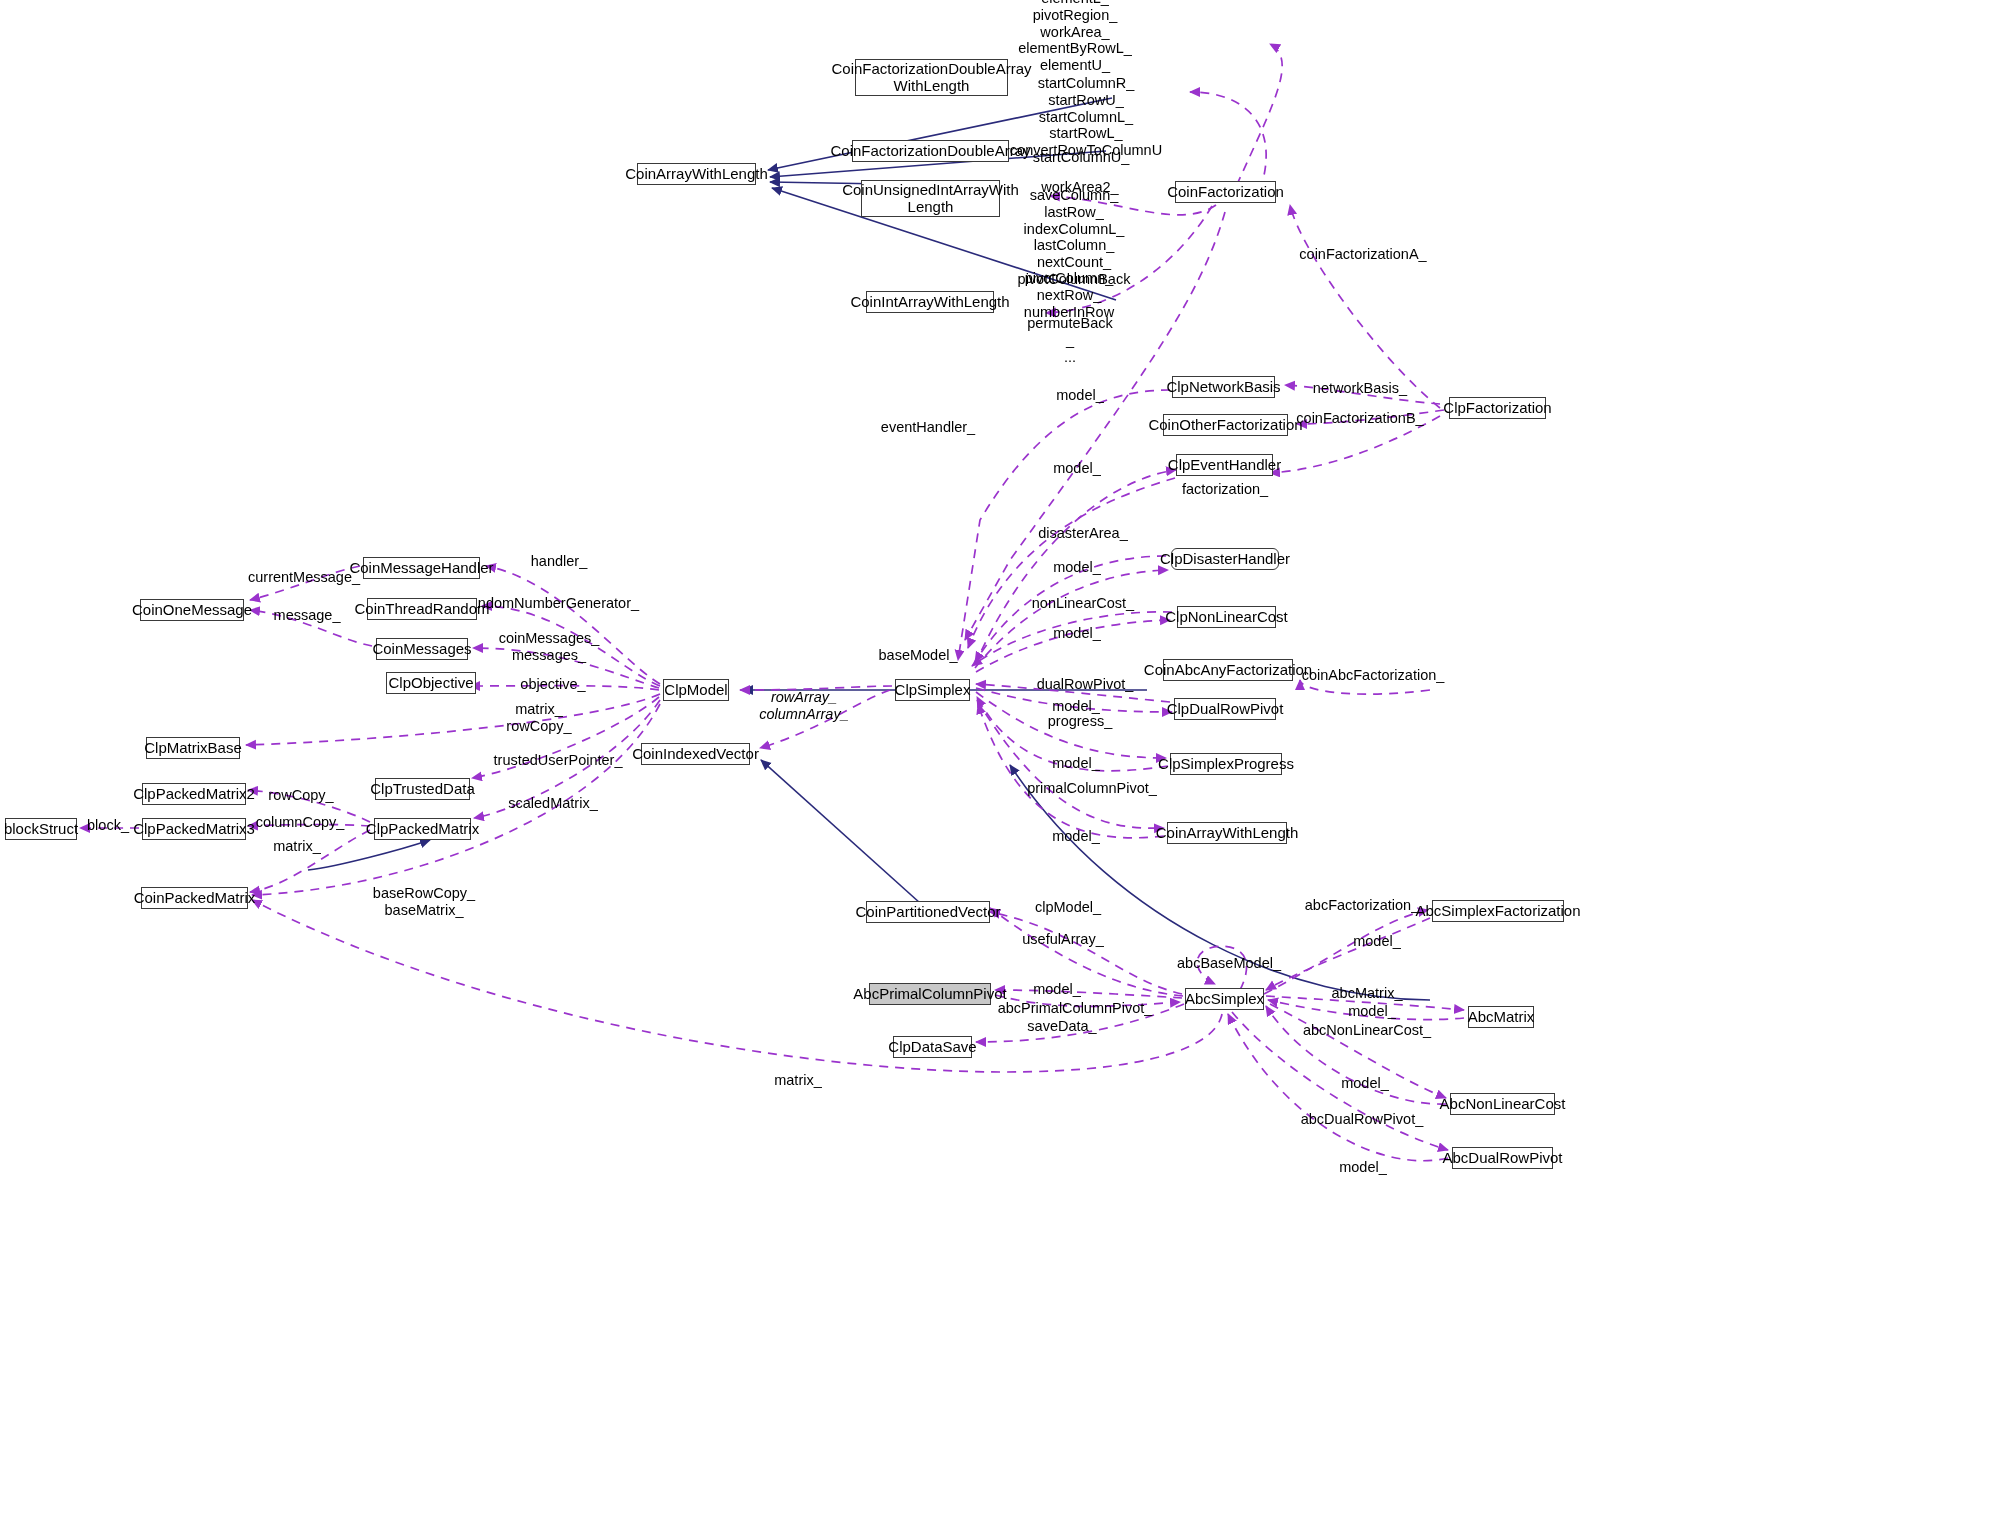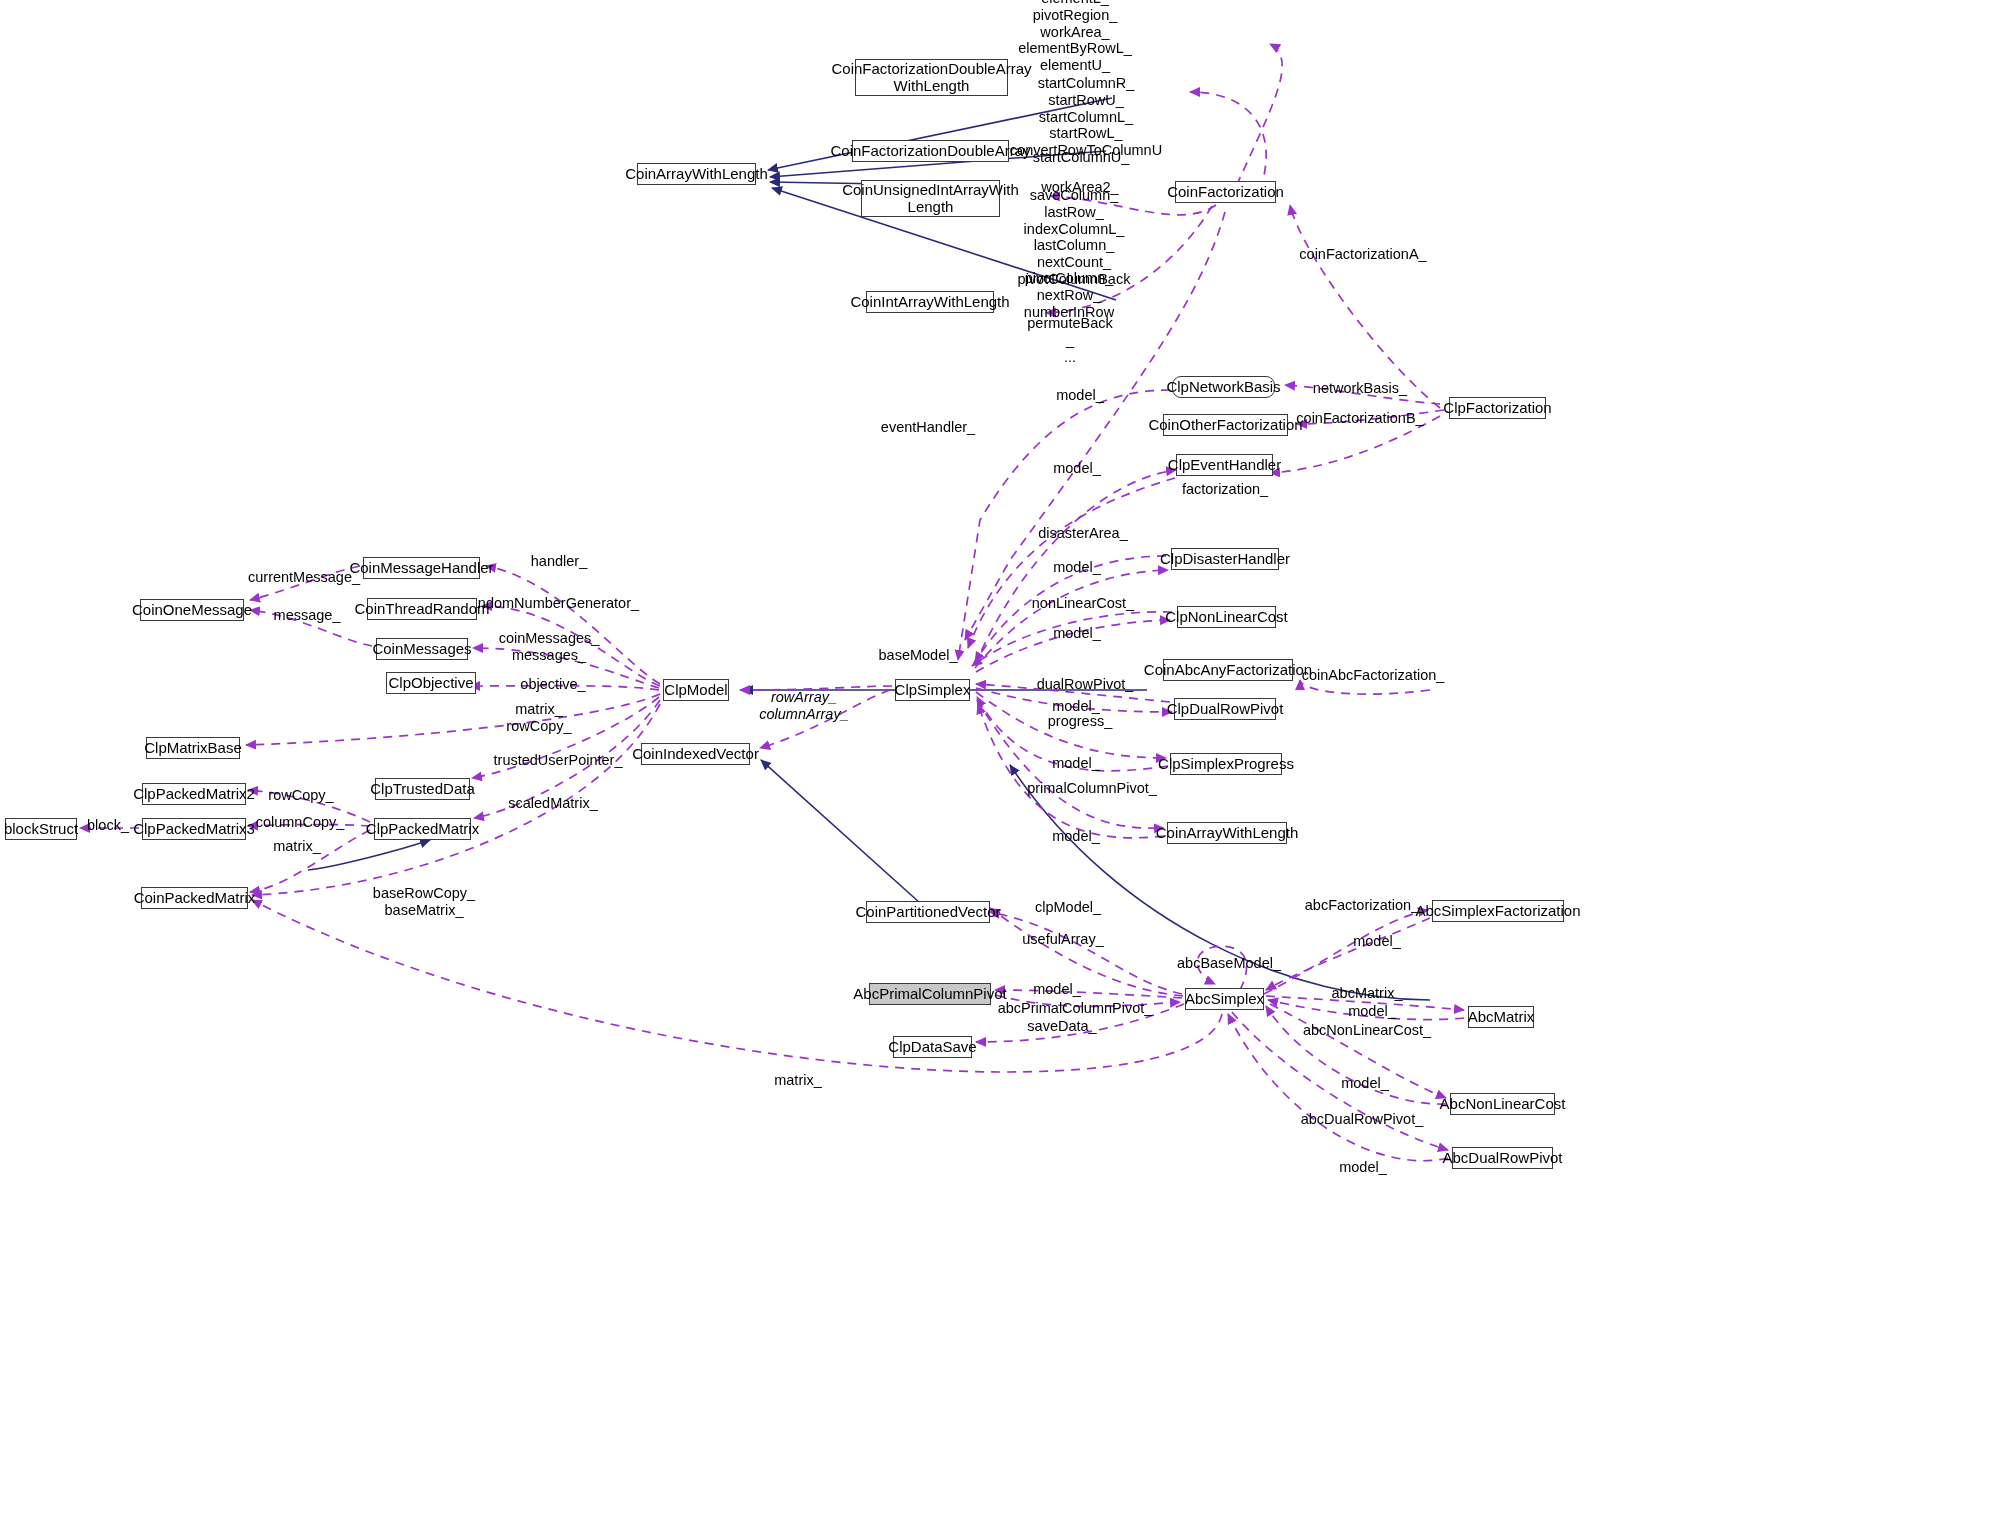--- a/index.html
+++ b/index.html
@@ -126,24 +126,24 @@
   <div id="nodes">
       <div class="node" style="left: 855px; top: 59px; width: 153px; height: 37px;">CoinFactorizationDoubleArray
 WithLength</div>
       <div class="node" style="left: 637px; top: 163px; width: 119px; height: 22px;">CoinArrayWithLength</div>
       <div class="node" style="left: 852px; top: 140px; width: 157px; height: 22px;">CoinFactorizationDoubleArray</div>
       <div class="node" style="left: 861px; top: 180px; width: 139px; height: 37px;">CoinUnsignedIntArrayWith
 Length</div>
       <div class="node" style="left: 866px; top: 291px; width: 128px; height: 22px;">CoinIntArrayWithLength</div>
       <div class="node" style="left: 1175px; top: 181px; width: 101px; height: 22px;">CoinFactorization</div>
       <div class="node" style="left: 1449px; top: 397px; width: 97px; height: 22px;">ClpFactorization</div>
-      <div class="node" style="left: 1172px; top: 376px; width: 103px; height: 22px; border-radius: 9px;">ClpNetworkBasis</div>
+      <div class="node" style="left: 1172px; top: 376px; width: 103px; height: 22px;">ClpNetworkBasis</div>
       <div class="node" style="left: 1163px; top: 414px; width: 125px; height: 22px;">CoinOtherFactorization</div>
       <div class="node" style="left: 1176px; top: 454px; width: 97px; height: 22px;">ClpEventHandler</div>
-      <div class="node" style="left: 1171px; top: 548px; width: 108px; height: 22px;">ClpDisasterHandler</div>
+      <div class="node" style="left: 1171px; top: 548px; width: 108px; height: 22px; border-radius: 6px;">ClpDisasterHandler</div>
       <div class="node" style="left: 1177px; top: 606px; width: 99px; height: 22px;">ClpNonLinearCost</div>
       <div class="node" style="left: 1163px; top: 659px; width: 130px; height: 22px;">CoinAbcAnyFactorization</div>
       <div class="node" style="left: 1174px; top: 698px; width: 102px; height: 22px;">ClpDualRowPivot</div>
       <div class="node" style="left: 1170px; top: 753px; width: 112px; height: 22px;">ClpSimplexProgress</div>
       <div class="node" style="left: 1167px; top: 822px; width: 120px; height: 22px;">CoinArrayWithLength</div>
       <div class="node" style="left: 895px; top: 679px; width: 75px; height: 22px;">ClpSimplex</div>
       <div class="node" style="left: 663px; top: 679px; width: 66px; height: 22px;">ClpModel</div>
       <div class="node" style="left: 641px; top: 743px; width: 109px; height: 22px;">CoinIndexedVector</div>
       <div class="node" style="left: 363px; top: 557px; width: 117px; height: 22px;">CoinMessageHandler</div>
       <div class="node" style="left: 367px; top: 598px; width: 110px; height: 22px;">CoinThreadRandom</div>

